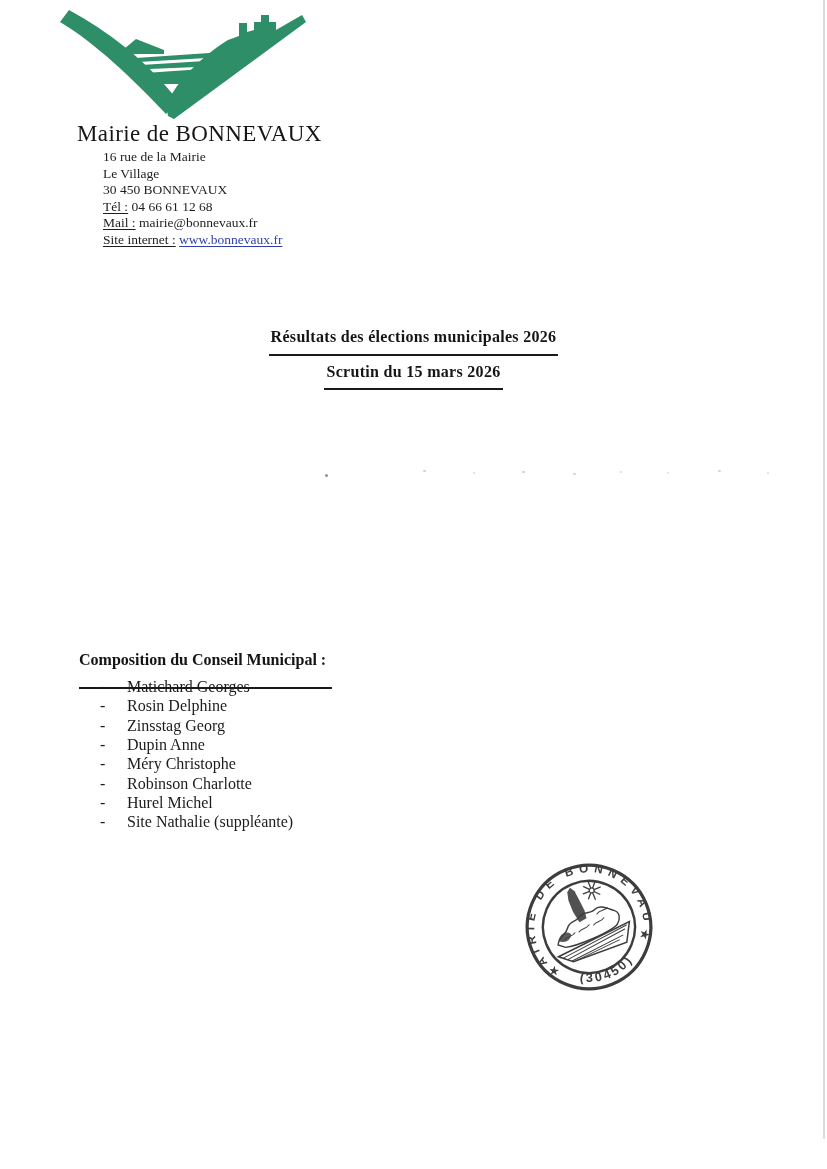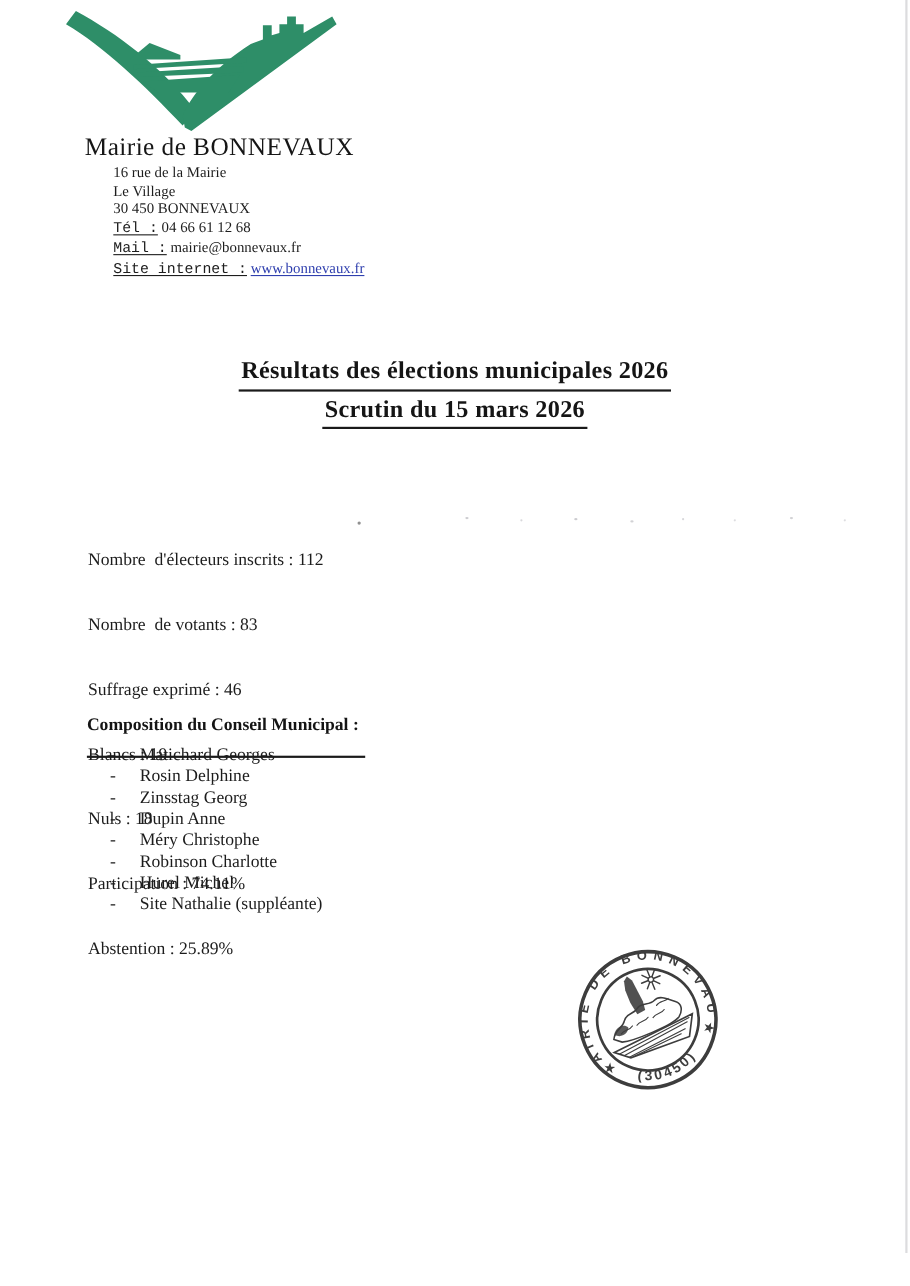--- a/index.html
+++ b/index.html
@@ -40,36 +40,35 @@
     font-size: 13.5px;
     line-height: 16.6px;
     color: #1d1d1d;
     white-space: nowrap;
     margin-left: 25px;
   }
   .addr-label {
     text-decoration: underline;
     text-decoration-thickness: 1px;
     text-underline-offset: 2px;
-    font-family: Liberation Mono, monospace;
   }
   .site-link {
     color: var(--link-blue);
     text-decoration: underline;
     text-decoration-thickness: 1px;
     text-underline-offset: 2px;
   }
   
   .title-block {
     position: absolute;
     left: 0; top: 321px;
     width: 827px;
     text-align: center;
     font-weight: bold;
-    font-size: 22px;
+    font-size: 16px;
     letter-spacing: 0.3px;
     line-height: 31.5px;
     color: #151515;
   }
   .title-line {
     display: inline-block;
     border-bottom: 2.4px solid #1a1a1a;
     padding: 0 2px 1px 2px;
   }
   
@@ -162,29 +161,20 @@
     <div><span class="addr-label">Tél :</span> <span>04 66 61 12 68</span></div>
     <div><span class="addr-label">Mail :</span> <span>mairie@bonnevaux.fr</span></div>
     <div><span class="addr-label">Site internet :</span> <span class="site-link">www.bonnevaux.fr</span></div>
   </div>
 
   <div class="title-block">
     <div><span class="title-line">Résultats des élections municipales 2026</span></div>
     <div><span class="title-line">Scrutin du 15 mars 2026</span></div>
   </div>
 
-  <div class="results-block">
-    <div>Nombre  d'électeurs inscrits : 112</div>
-    <div>Nombre  de votants : 83</div>
-    <div>Suffrage exprimé : 46</div>
-    <div>Blancs : 19</div>
-    <div>Nuls : 18</div>
-    <div>Participation : 74.11%</div>
-    <div>Abstention : 25.89%</div>
-  </div>
 
   <div class="council-heading">
     <span class="hd-underline">Composition du Conseil Municipal :</span>
   </div>
 
   <div class="member-list">
     <div class="member-row">
         <span class="member-bullet">-</span>
         <span>Matichard Georges</span>
       </div>

